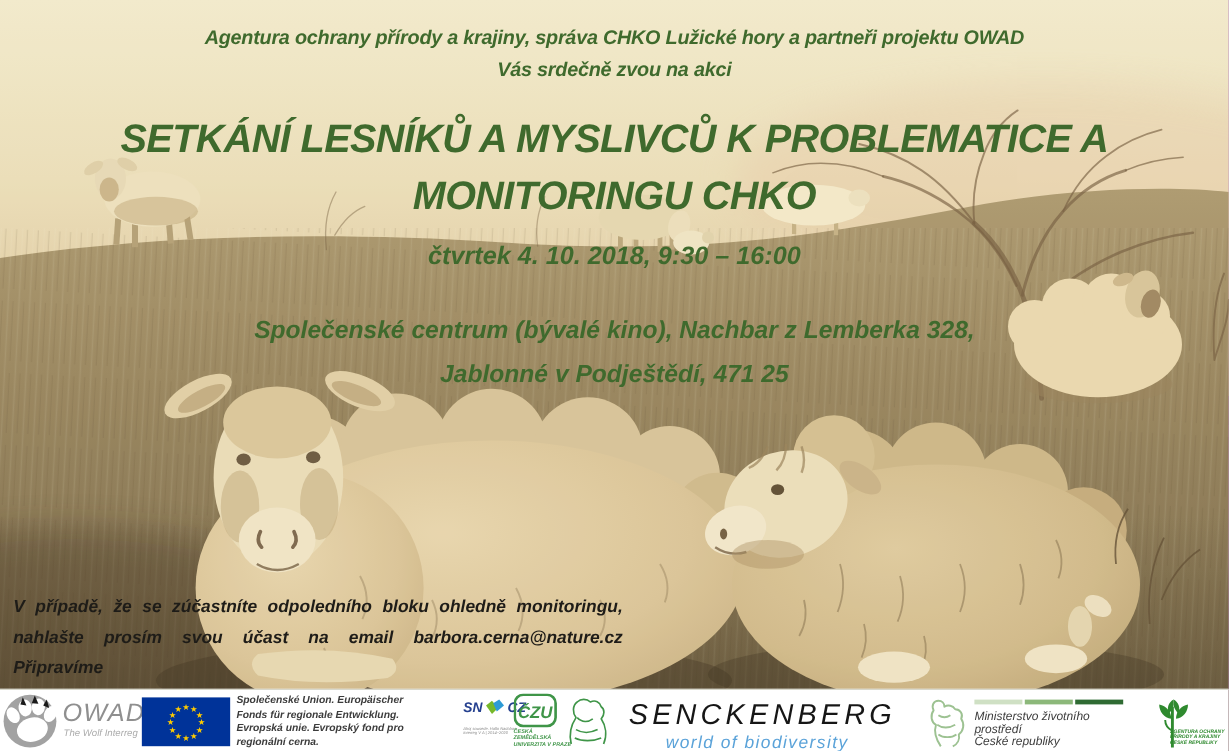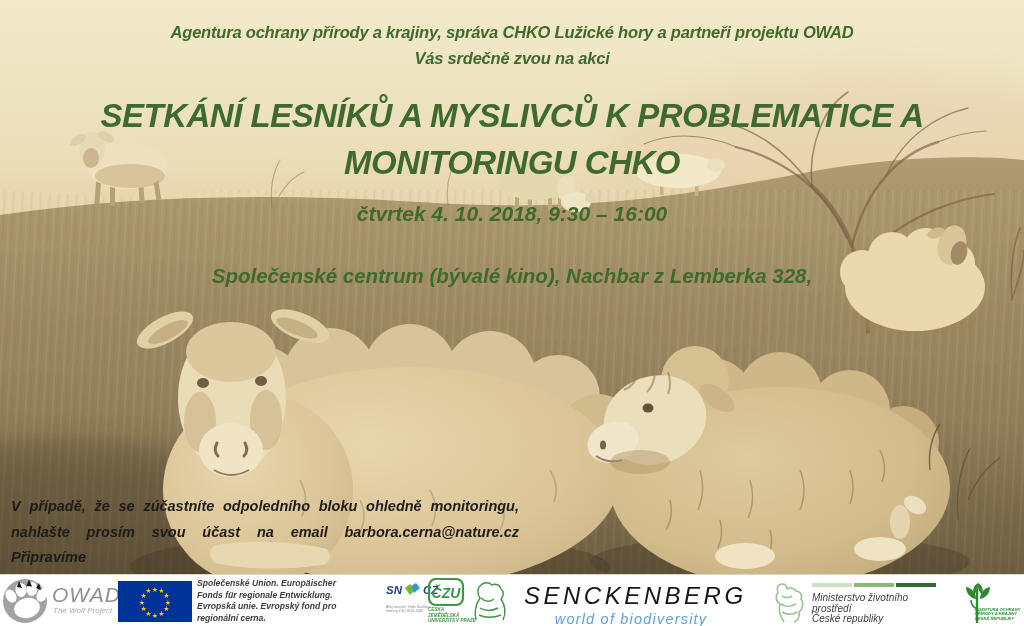--- a/index.html
+++ b/index.html
@@ -235,20 +235,21 @@
 
   <div class="txt title">
     <div>SETKÁNÍ LESNÍKŮ A MYSLIVCŮ K PROBLEMATICE A</div>
     <div>MONITORINGU CHKO</div>
   </div>
 
   <div class="txt date">čtvrtek 4. 10. 2018, 9:30 – 16:00</div>
 
   <div class="txt venue">
     <div>Společenské centrum (bývalé kino), Nachbar z Lemberka 328,</div>
+    <div>Jablonné v Podještědí, 471 25</div>
   </div>
 
   <div class="note">
     <div class="just">V případě, že se zúčastníte odpoledního bloku ohledně monitoringu,</div>
     <div class="just">nahlašte prosím svou účast na email barbora.cerna@nature.cz Připravíme</div>
     <div>pro Vás odběrový set.</div>
   </div>
 
   <div class="footer">
 
@@ -257,21 +258,21 @@
       <ellipse cx="25" cy="30" rx="13" ry="10" fill="#ffffff" transform="rotate(-14 25 30)"></ellipse>
       <ellipse cx="9" cy="18" rx="5" ry="7" fill="#ffffff" transform="rotate(-30 9 18)"></ellipse>
       <ellipse cx="19" cy="12" rx="5.5" ry="7" fill="#ffffff" transform="rotate(-8 19 12)"></ellipse>
       <ellipse cx="30" cy="11" rx="5.5" ry="7" fill="#ffffff" transform="rotate(6 30 11)"></ellipse>
       <ellipse cx="40" cy="17" rx="5" ry="7" fill="#ffffff" transform="rotate(26 40 17)"></ellipse>
       <path d="M17,3 l3,7 -5,-1 Z" fill="#1a1a1a"></path>
       <path d="M27,1.5 l3,7 -5.5,-0.5 Z" fill="#1a1a1a"></path>
       <path d="M37,5 l2,7 -5,-2 Z" fill="#1a1a1a"></path>
     </svg>
     <div class="abs owad-name">OWAD</div>
-    <div class="abs owad-sub">The Wolf Project</div>
+    <div class="abs owad-sub">The Wolf Interreg</div>
 
     <svg class="abs" style="left:118px;top:6px" width="74" height="41" viewBox="0 0 74 41">
       <rect width="74" height="41" fill="#003399"></rect>
       <g fill="#ffcc00" font-family="DejaVu Sans, sans-serif" font-size="7" text-anchor="middle">
         <text x="37" y="10.5">★</text>
           <text x="43.5" y="12.2">★</text>
           <text x="48.3" y="17">★</text>
         <text x="50" y="23.5">★</text>
           <text x="48.3" y="30">★</text>
           <text x="43.5" y="34.8">★</text>

